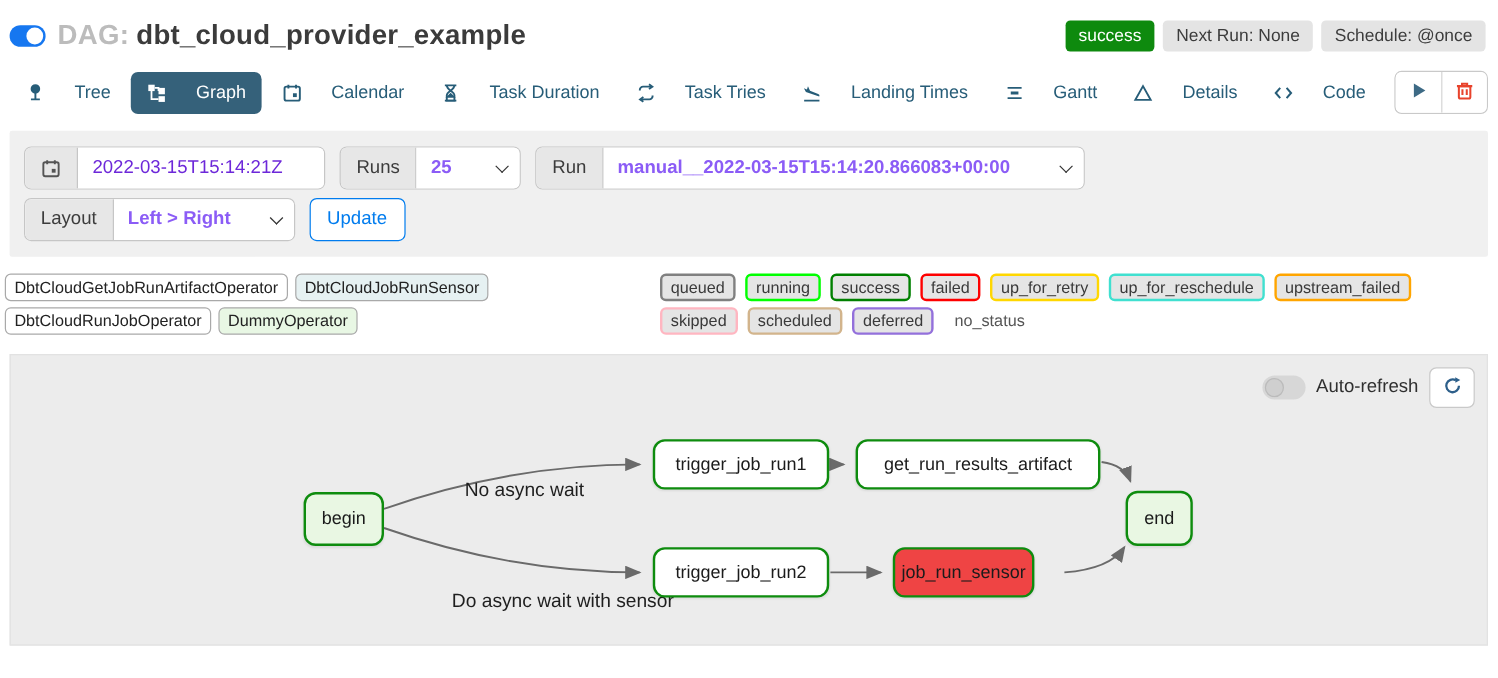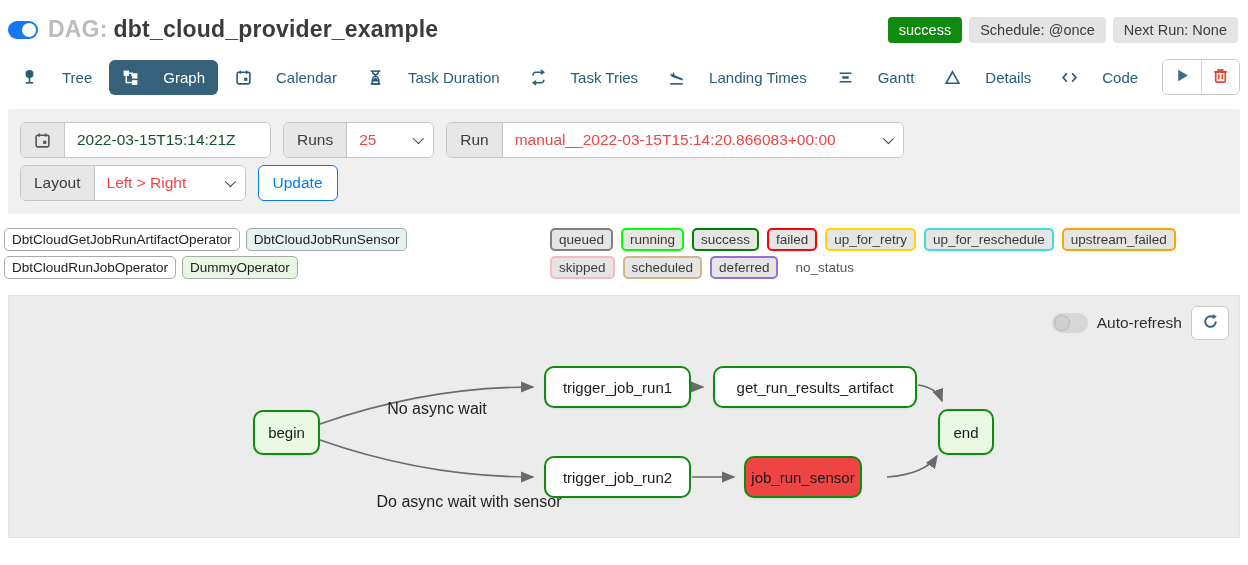--- a/index.html
+++ b/index.html
@@ -31,22 +31,22 @@
                       display: flex; align-items: center; justify-content: center; }
   .btn-group button + button { border-left: 1px solid #d5d5d5; }
 
   
   .filter-panel { position: relative; margin: 14px 8px 0 8px; background: #f0f0f0; padding: 13px 12px; border-radius: 2px; }
   .frow { display: flex; align-items: center; gap: 12px; }
   .frow + .frow { margin-top: 7px; }
   .igroup { display: flex; align-items: stretch; height: 36px; border: 1px solid #c6c6c6; border-radius: 6px; overflow: hidden; background: #fff; }
   .iaddon { display: flex; align-items: center; padding: 0 13px; background: #e7e7e7; border-right: 1px solid #c6c6c6;
             font-size: 15.5px; color: #3c3c3c; }
-  .ifield { display: flex; align-items: center; padding: 0 12px; font-size: 15.5px; color: #14532d; background: #fff; border: none; outline: none; }
-  .iselect { display: flex; align-items: center; justify-content: space-between; gap: 10px; padding: 0 12px; font-size: 15.5px; color: #ef4444; cursor: pointer; background: #fff; }
+  .ifield { display: flex; align-items: center; padding: 0 12px; font-size: 15.5px; color: #6d28d9; background: #fff; border: none; outline: none; }
+  .iselect { display: flex; align-items: center; justify-content: space-between; gap: 10px; padding: 0 12px; font-size: 15.5px; color: #8b5cf6; cursor: pointer; background: #fff; font-weight: bold; }
   .chev { width: 8px; height: 8px; border-right: 1.8px solid #333; border-bottom: 1.8px solid #333;
           transform: rotate(45deg) translateY(-2px); flex: none; }
   .update-btn { height: 36px; padding: 0 14px; background: #fff; color: #017cee; border: 1.5px solid #017cee;
                 border-radius: 6px; font-size: 15.5px; cursor: pointer; }
   .find-task { position: absolute; right: 12px; top: 13px; width: 178px; height: 36px; border: 1px solid #d8d8d8;
                border-radius: 6px; padding: 0 12px; font-size: 15px; color: #333; background: #fff; outline: none; }
   .find-task::placeholder { color: #a9a9a9; }
 
   
   .legend { display: flex; align-items: flex-start; margin: 14px 8px 0 4px; justify-content: center; }
@@ -78,22 +78,22 @@
   <div class="header-left">
     <div class="dag-toggle">
         <div class="knob"></div>
       </div>
     <div class="dag-title">
       <span class="prefix">DAG:</span><span class="name">dbt_cloud_provider_example</span>
     </div>
   </div>
   <div class="header-badges">
     <span class="badge success">success</span>
+    <span class="badge">Next Run: None</span>
     <span class="badge">Schedule: @once</span>
-    <span class="badge">Next Run: None</span>
   </div>
 </div>
 
 <div class="tabbar">
   <div class="tabs" id="tabs">
       <button class="tab">
         <span class="ticon">
           <svg viewBox="0 0 16 16" fill="none" stroke="currentColor" stroke-width="1.5">
             <circle cx="8" cy="4.8" r="3" fill="currentColor"></circle>
             <line x1="8" y1="8" x2="8" y2="13"></line>

